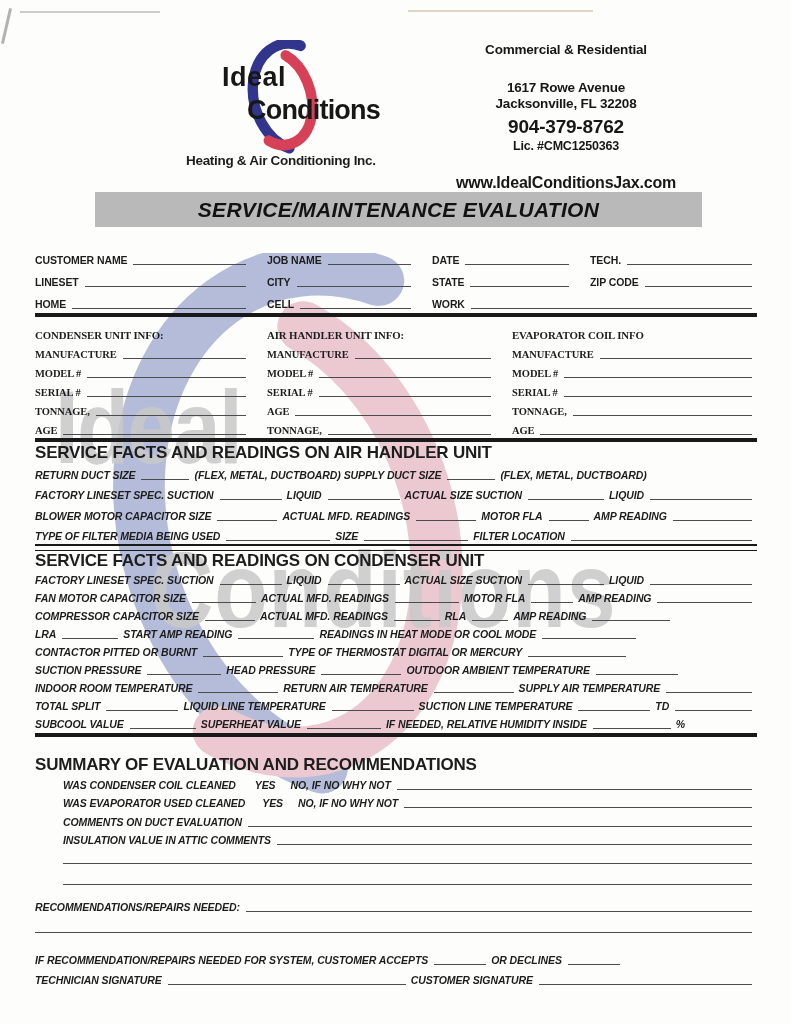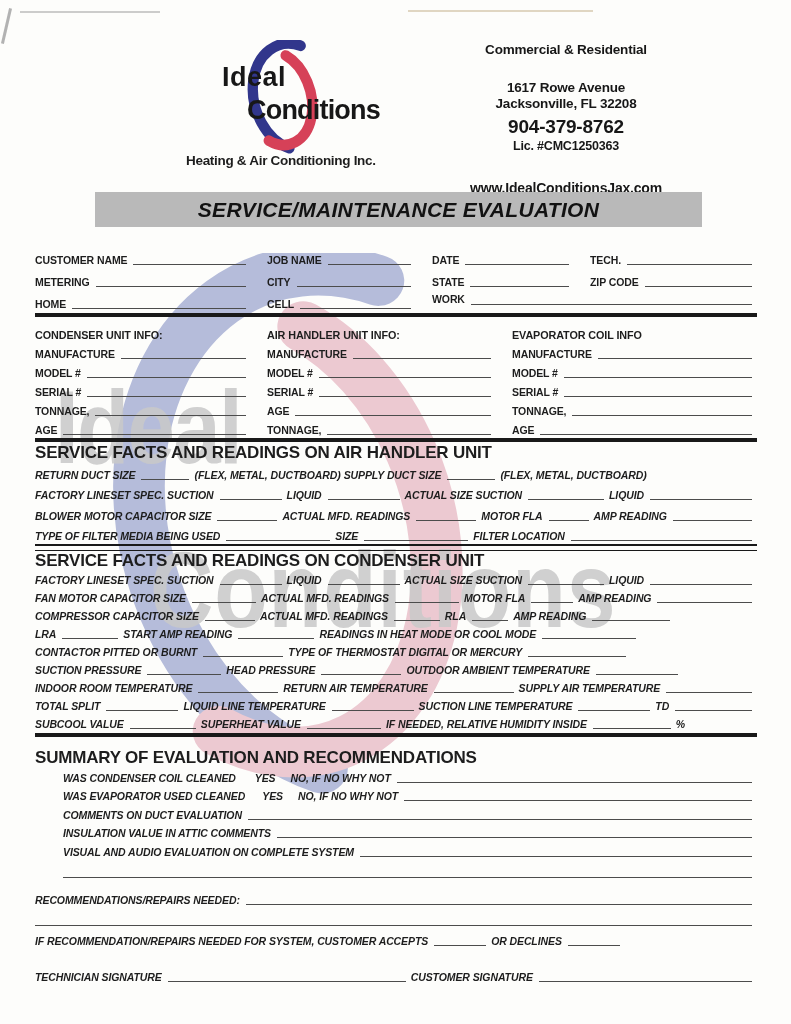--- a/index.html
+++ b/index.html
@@ -33,39 +33,39 @@
   .logo-conditions{left:247px;top:95px;font-size:27px;letter-spacing:-.8px;}
   .logo-tagline{left:186px;top:153px;font-size:13.5px;font-weight:700;letter-spacing:-.3px;}
 
   .contact{position:absolute;left:420px;top:42px;width:292px;z-index:2;text-align:center;}
   .contact div{position:absolute;width:100%;font-weight:700;letter-spacing:-.2px;color:#171717;}
   .c-cat{top:0;font-size:13.5px;}
   .c-a1{top:38px;font-size:13.5px;}
   .c-a2{top:54px;font-size:13.5px;}
   .c-phone{top:74px;font-size:19px;}
   .c-lic{top:97px;font-size:12.5px;}
-  .c-web{top:138px;font-size:14px;}
+  .c-web{top:132px;font-size:16px;}
 
   .titlebar{position:absolute;left:95px;top:192px;width:607px;height:35px;background:var(--bar-bg);
             display:flex;align-items:center;justify-content:center;z-index:2;}
   .titlebar .t{font-size:21px;font-weight:700;font-style:italic;letter-spacing:.3px;color:#121212;}
 
   
   .form{position:absolute;left:35px;top:244px;width:722px;z-index:2;}
 
   .lbl{font-weight:700;font-size:10.5px;color:#1d1d1d;white-space:nowrap;letter-spacing:-.1px;margin-right:3px;}
   .blank{display:inline-block;border-bottom:1.4px solid #4c4c4c;height:12px;margin:0 5px 1px 3px;flex:0 0 auto;}
   .blank.fill{flex:1 1 auto;}
   .frow{display:flex;align-items:flex-end;font-style:italic;}
   .frow .blank:first-child{margin-left:0;}
   .gapseg{display:inline-block;flex:0 0 auto;}
 
   .grid{display:grid;}
   #customer-grid{grid-template-columns:232px 165px 158px 1fr;}
-  #unit-grid{grid-template-columns:232px 245px 1fr;}
+  #unit-grid{grid-template-columns:232px 245px 1fr;font-family:Liberation Serif, serif;}
   .cell{display:flex;align-items:flex-end;box-sizing:border-box;padding-right:16px;}
   .cell.last{padding-right:0;}
   #customer-grid .cell{height:22px;}
   #unit-grid .cell{height:19px;}
   #unit-grid .cell.hdr{height:21px;}
   .cell.hdr .lbl{font-size:10.8px;}
 
   .sec-title{text-align:left;font-weight:700;font-size:17px;letter-spacing:-.2px;height:15px;line-height:15px;}
 
   .rule-h{height:4px;background:#191919;}
@@ -131,21 +131,21 @@
         </div>
         <div class="cell">
           <span class="lbl">DATE</span>
           <span class="blank fill"></span>
         </div>
         <div class="cell last">
           <span class="lbl">TECH.</span>
           <span class="blank fill"></span>
         </div>
         <div class="cell">
-          <span class="lbl">METERING</span>
+          <span class="lbl">LINESET</span>
           <span class="blank fill"></span>
         </div>
         <div class="cell">
           <span class="lbl">CITY</span>
           <span class="blank fill"></span>
         </div>
         <div class="cell">
           <span class="lbl">STATE</span>
           <span class="blank fill"></span>
         </div>
@@ -154,21 +154,21 @@
           <span class="blank fill"></span>
         </div>
         <div class="cell">
           <span class="lbl">HOME</span>
           <span class="blank fill"></span>
         </div>
         <div class="cell">
           <span class="lbl">CELL</span>
           <span class="blank fill"></span>
         </div>
-        <div class="cell last" style="grid-column: span 2; align-items: center;">
+        <div class="cell last" style="grid-column: span 2;">
           <span class="lbl">WORK</span>
           <span class="blank fill"></span>
         </div>
       </div>
     <div class="rule-h" style="margin-top:3px;"></div>
 
     <div id="unit-grid" class="grid" style="margin-top:3px;">
         <div class="cell hdr">
           <span class="lbl">CONDENSER UNIT INFO:</span>
         </div>
@@ -359,21 +359,21 @@
           <span class="blank" style="width: 66px;"></span>
           <span class="lbl">SUPERHEAT VALUE</span>
           <span class="blank" style="width: 74px;"></span>
           <span class="lbl">IF NEEDED, RELATIVE HUMIDITY INSIDE</span>
           <span class="blank" style="width: 78px;"></span>
           <span class="lbl">%</span>
         </div>
       </div>
     <div class="rule-h" style="margin-top:3px;"></div>
 
-    <div class="sec-title" style="margin-top:13px;">SUMMARY OF EVALUATION AND RECOMMENDATIONS</div>
+    <div class="sec-title" style="margin-top:20px;">SUMMARY OF EVALUATION AND RECOMMENDATIONS</div>
     <div id="rows-sum">
         <div class="frow">
           <span class="lbl">WAS CONDENSER COIL CLEANED</span>
           <span class="gapseg" style="width: 16px;"></span>
           <span class="lbl">YES</span>
           <span class="gapseg" style="width: 12px;"></span>
           <span class="lbl">NO, IF NO WHY NOT</span>
           <span class="blank fill"></span>
         </div>
         <div class="frow">
@@ -386,48 +386,47 @@
         </div>
         <div class="frow">
           <span class="lbl">COMMENTS ON DUCT EVALUATION</span>
           <span class="blank fill"></span>
         </div>
         <div class="frow">
           <span class="lbl">INSULATION VALUE IN ATTIC COMMENTS</span>
           <span class="blank fill"></span>
         </div>
         <div class="frow">
-          <span class="lbl">VISUAL AND AUDIO EVALUATION ON COMPLETE SYSTEM</span>
           <span class="blank fill"></span>
         </div>
         <div class="frow">
           <span class="blank fill"></span>
         </div>
       </div>
 
     <div id="rows-rec" style="margin-top:6px;">
         <div class="frow">
           <span class="lbl">RECOMMENDATIONS/REPAIRS NEEDED:</span>
           <span class="blank fill"></span>
         </div>
         <div class="frow">
           <span class="blank fill"></span>
         </div>
       </div>
 
-    <div id="rows-acc" style="">
+    <div id="rows-acc" style="margin-top:12px;">
         <div class="frow">
           <span class="lbl">IF RECOMMENDATION/REPAIRS NEEDED FOR SYSTEM, CUSTOMER ACCEPTS</span>
           <span class="blank" style="width: 52px;"></span>
           <span class="lbl">OR DECLINES</span>
           <span class="blank" style="width: 52px;"></span>
         </div>
       </div>
 
-    <div id="rows-sig" style="margin-top:16px;">
+    <div id="rows-sig" style="">
         <div class="frow">
           <span class="lbl">TECHNICIAN SIGNATURE</span>
           <span class="blank" style="width: 238px;"></span>
           <span class="lbl">CUSTOMER SIGNATURE</span>
           <span class="blank fill"></span>
         </div>
       </div>
   </div>
 
 </div>

